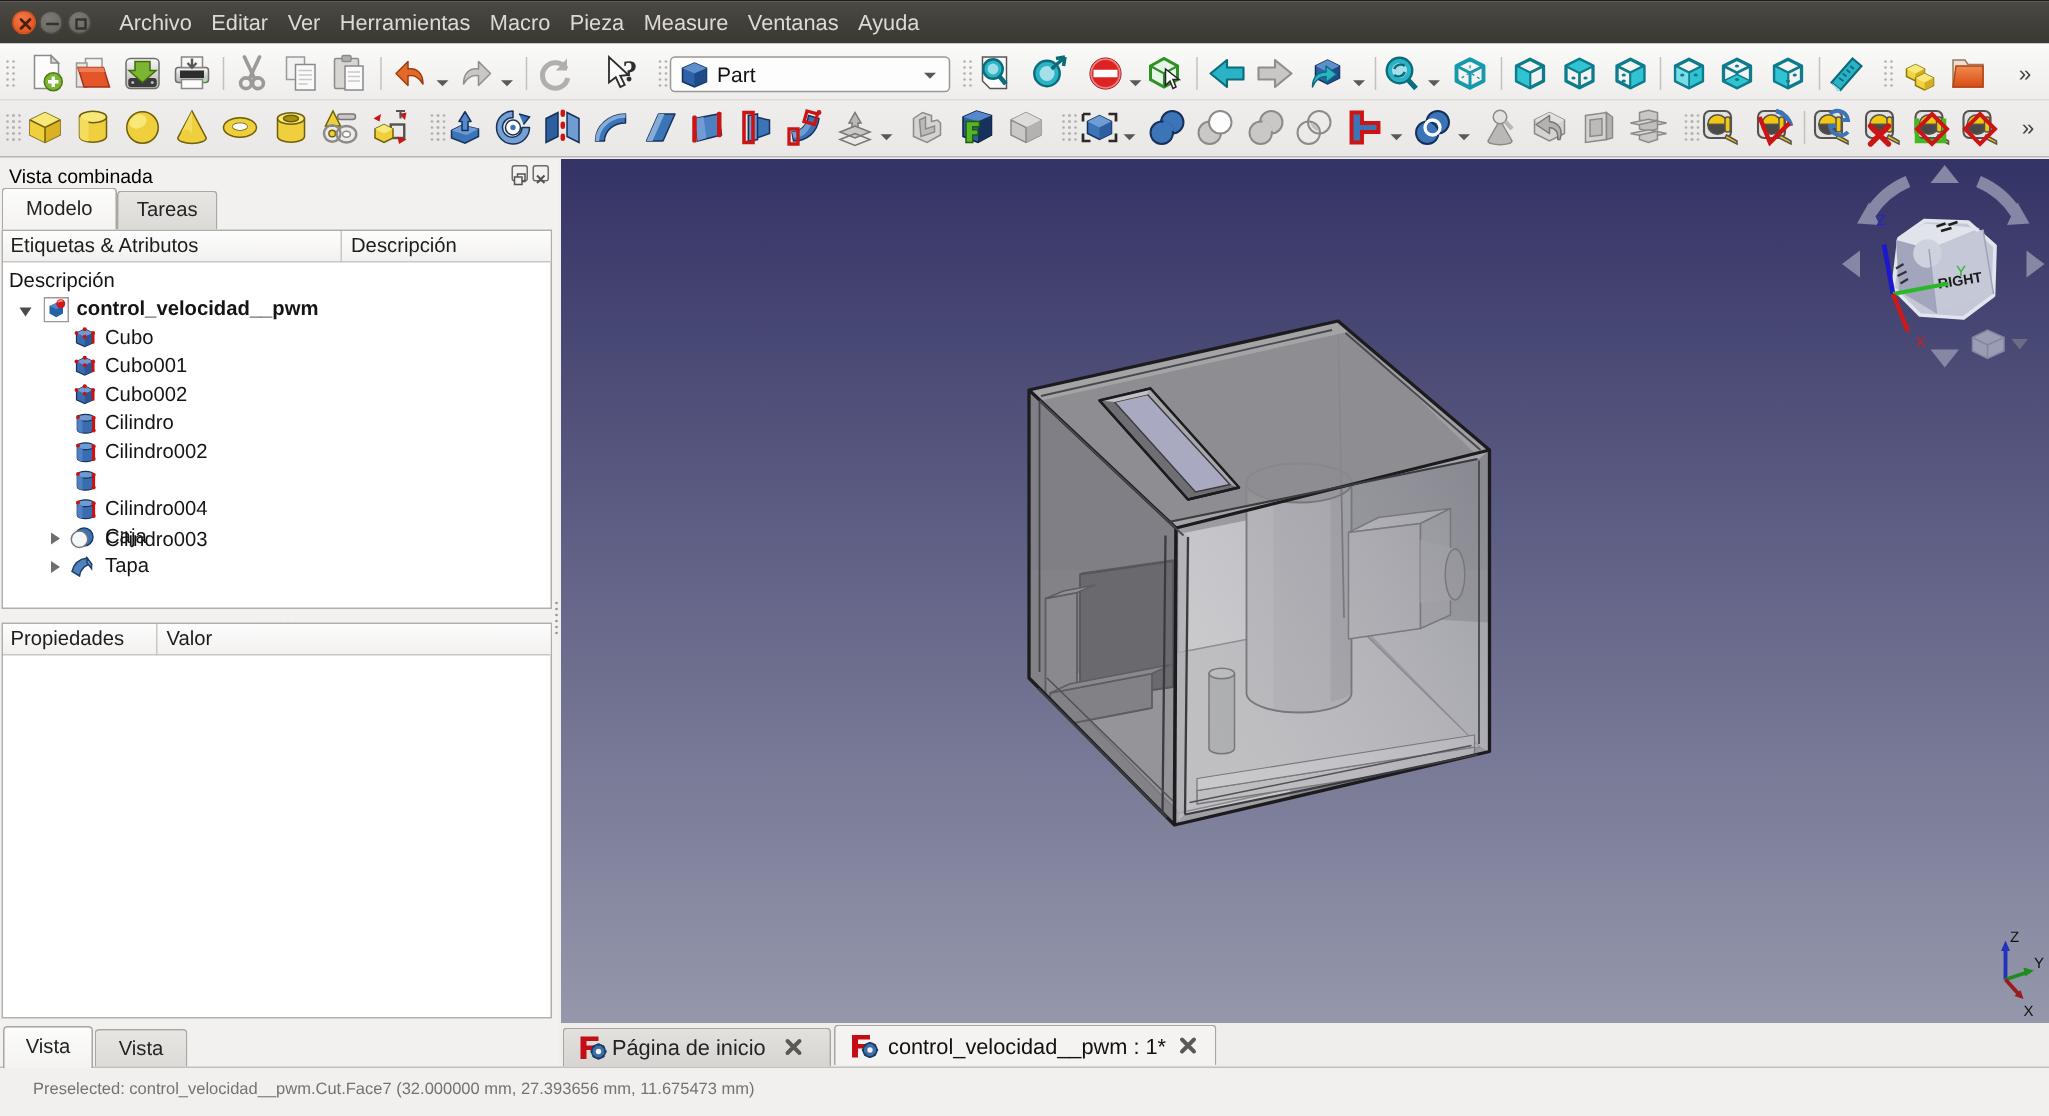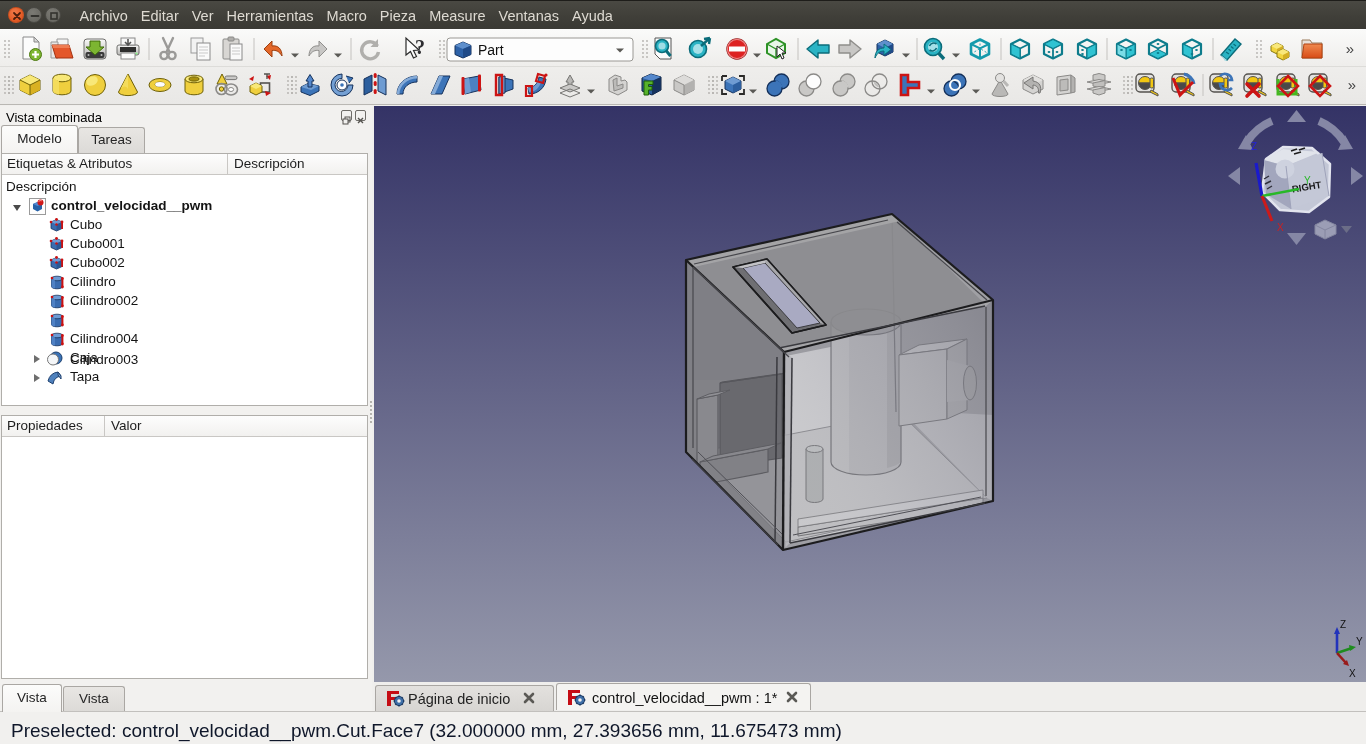--- a/index.html
+++ b/index.html
@@ -37,21 +37,21 @@
 .gridhead .c1 { position:absolute; top:0; height:21px; padding:2px 0 0 5px; }
 #tree { position:absolute; left:0; top:24px; font-size:13.5px; color:#141414; width:100%; }
 .trow { position:absolute; left:0; height:19px; white-space:nowrap; }
 .trow .lbl { position:absolute; top:1px; }
 .ticon { position:absolute; top:1px; }
 #splitter { position:absolute; left:0; width:372px; }
 #bottom-tabs { position:absolute; left:0; top:578px; height:27px; }
 
 #statusbar { position:absolute; left:0; top:711px; width:1366px; height:33px; background:#f1f0ee;
   border-top:1px solid #c2c0bd; }
-#status-text { position:absolute; left:11px; top:8px; font-size:19px; color:#0f172a; }
+#status-text { position:absolute; left:22px; top:8px; font-size:11px; color:#737373; }
 #status-right { position:absolute; right:26px; top:8px; font-size:15px; color:#1b1b1b; }
 
 #viewport { position:absolute; left:374px; top:106px; width:992px; height:576px;
   background:linear-gradient(#343366, #9598ab); }
 
 #mditabs { position:absolute; left:374px; top:682px; width:992px; height:29px; background:#efeeec; }
 .mtab { position:absolute; top:1px; height:27px; font-size:13.5px; color:#232323;
   border:1px solid #a9a6a2; border-bottom:none; border-radius:3px 3px 0 0; }
 .mtab.active { background:#f4f3f1; }
 .mtab.inactive { background:linear-gradient(#e3e1de,#d7d5d2); top:3px; height:26px; }

